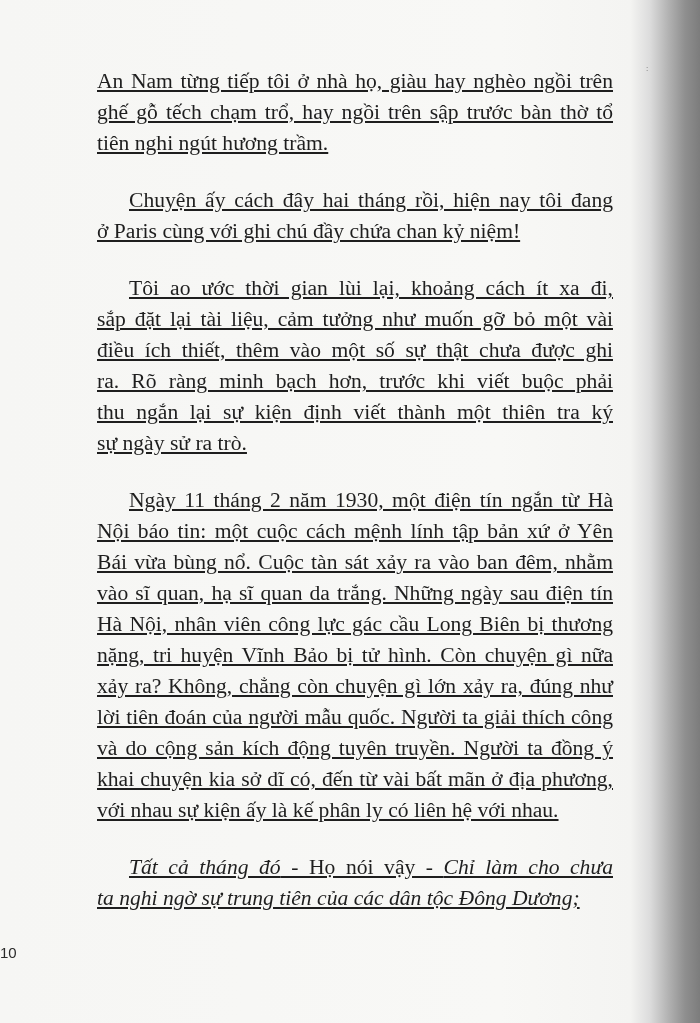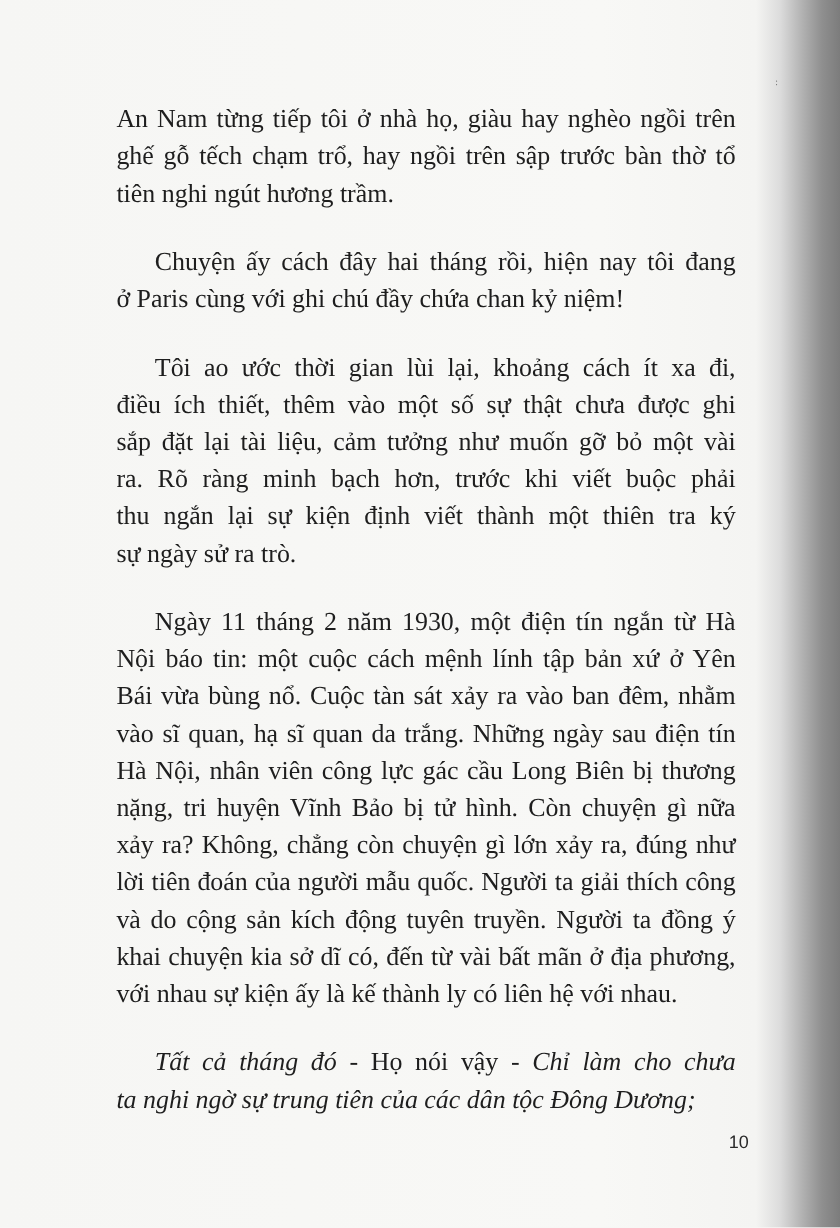--- a/index.html
+++ b/index.html
@@ -34,22 +34,23 @@
     top: 66px;
     width: 2px;
     height: 6px;
     color: #666;
     font-size: 8px;
     line-height: 6px;
   }
   .text-block {
     position: absolute;
     left: 97px;
-    top: 84px;
+    top: 66px;
     width: 516px;
+    text-decoration: underline;
   }
   .para {
     margin: 0;
     font-size: 21.6px;
     line-height: 31px;
     text-align: justify;
     text-align-last: left;
     hyphens: none;
   }
   .para + .para {
@@ -67,21 +68,21 @@
   .italic { font-style: italic; }
   .first-line {
     padding-left: 32px;
     margin-top: 26px;
   }
   .page-number {
     position: absolute;
     left: 0;
     width: 624px;
     top: 944px;
-    text-align: right;
+    text-align: left;
     font-family: "Liberation Sans", "DejaVu Sans", sans-serif;
     font-size: 15px;
     color: #2a2a2a;
   }
 </style>
 </head>
 <body>
 
 <div class="page">
   <div class="speck">:</div>
@@ -94,39 +95,39 @@
       <span class="line last">tiên nghi ngút hương trầm.</span>
     </p>
 
     <p class="para">
       <span class="line first-line">Chuyện ấy cách đây hai tháng rồi, hiện nay tôi đang</span>
       <span class="line last">ở Paris cùng với ghi chú đầy chứa chan kỷ niệm!</span>
     </p>
 
     <p class="para">
       <span class="line first-line">Tôi ao ước thời gian lùi lại, khoảng cách ít xa đi,</span>
+      <span class="line">sắp đặt lại tài liệu, cảm tưởng như muốn gỡ bỏ một vài</span>
       <span class="line">điều ích thiết, thêm vào một số sự thật chưa được ghi</span>
-      <span class="line">sắp đặt lại tài liệu, cảm tưởng như muốn gỡ bỏ một vài</span>
       <span class="line">ra. Rõ ràng minh bạch hơn, trước khi viết buộc phải</span>
       <span class="line">thu ngắn lại sự kiện định viết thành một thiên tra ký</span>
       <span class="line last">sự ngày sử ra trò.</span>
     </p>
 
     <p class="para">
       <span class="line first-line">Ngày 11 tháng 2 năm 1930, một điện tín ngắn từ Hà</span>
       <span class="line">Nội báo tin: một cuộc cách mệnh lính tập bản xứ ở Yên</span>
       <span class="line">Bái vừa bùng nổ. Cuộc tàn sát xảy ra vào ban đêm, nhằm</span>
       <span class="line">vào sĩ quan, hạ sĩ quan da trắng. Những ngày sau điện tín</span>
       <span class="line">Hà Nội, nhân viên công lực gác cầu Long Biên bị thương</span>
       <span class="line">nặng, tri huyện Vĩnh Bảo bị tử hình. Còn chuyện gì nữa</span>
       <span class="line">xảy ra? Không, chẳng còn chuyện gì lớn xảy ra, đúng như</span>
       <span class="line">lời tiên đoán của người mẫu quốc. Người ta giải thích công</span>
       <span class="line">và do cộng sản kích động tuyên truyền. Người ta đồng ý</span>
       <span class="line">khai chuyện kia sở dĩ có, đến từ vài bất mãn ở địa phương,</span>
-      <span class="line last">với nhau sự kiện ấy là kế thành ly có liên hệ với nhau.</span>
+      <span class="line last">với nhau sự kiện ấy là kế phân ly có liên hệ với nhau.</span>
     </p>
 
     <p class="para">
       <span class="line first-line"><span class="italic">Tất cả tháng đó</span><span> - Họ nói vậy - </span><span class="italic">Chỉ làm cho chưa</span></span>
       <span class="line last italic">ta nghi ngờ sự trung tiên của các dân tộc Đông Dương;</span>
     </p>
 
   </div>
 
   <div class="page-number">10</div>

